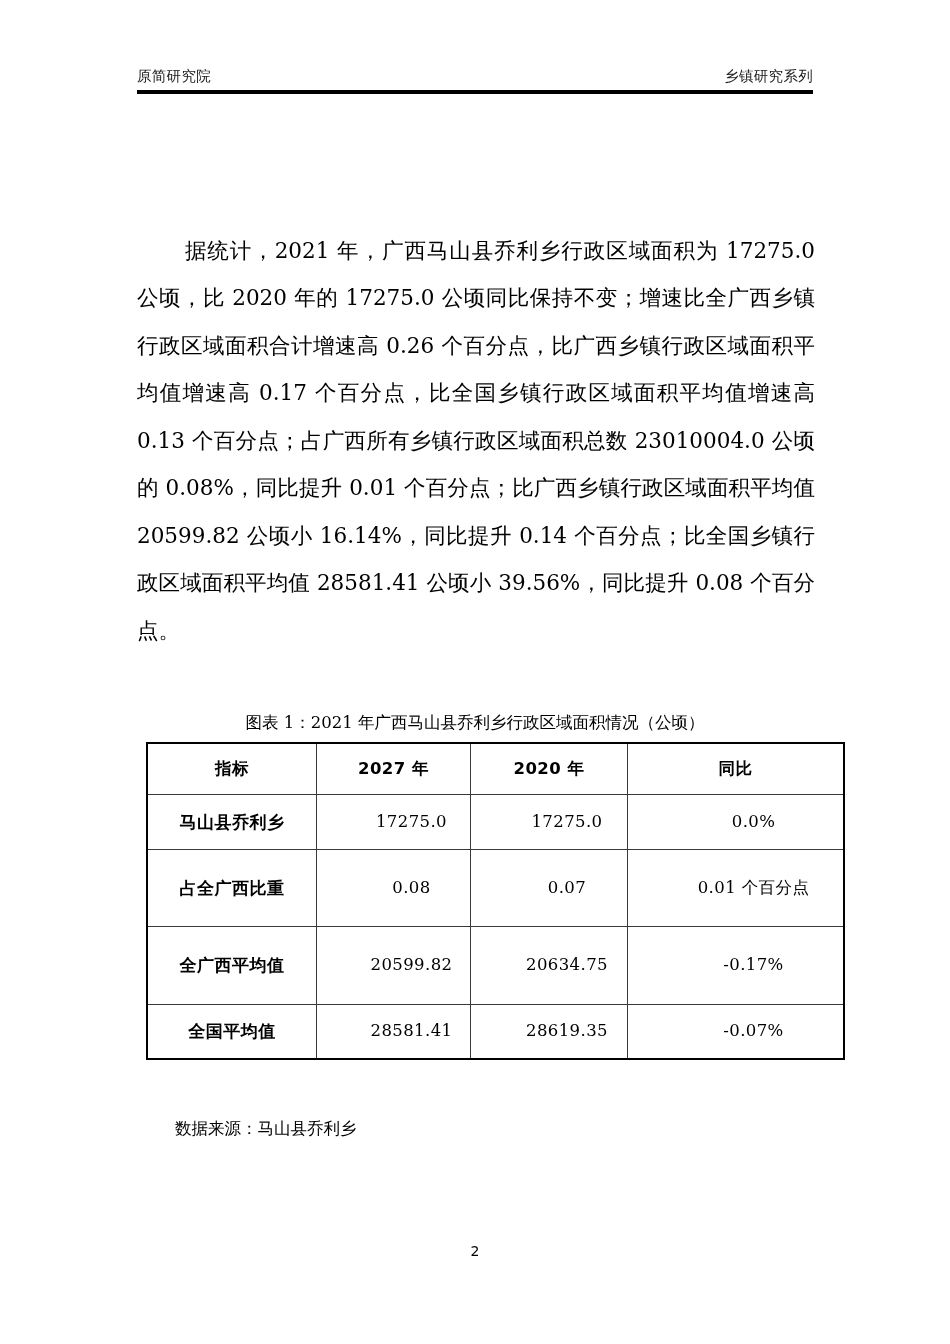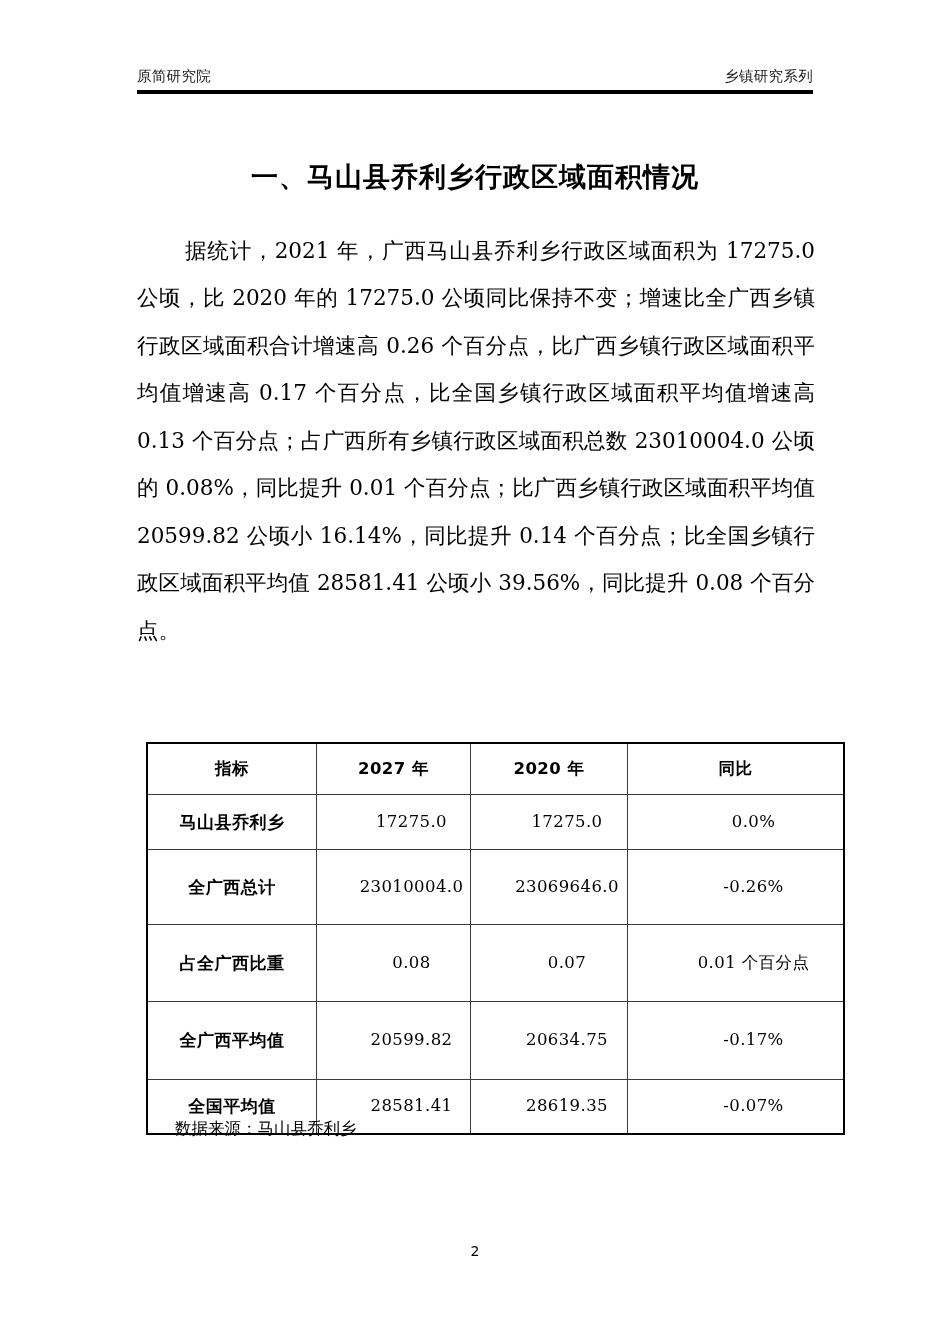--- a/index.html
+++ b/index.html
@@ -164,48 +164,42 @@
 <body>
 
 <div class="page">
 
   <div class="run-head">
     <span>原简研究院</span>
     <span>乡镇研究系列</span>
   </div>
   <div class="run-head-rule"></div>
 
-  <h1 class="section-title">一、马山县乔利乡行政区域面积情况</h1>
 
   <p class="body-para"><span class="indent"></span><span>据统计，2021 年，广西马山县乔利乡行政区域面积为 17275.0 公顷，比 2020 年的 17275.0 公顷同比保持不变；增速比全广西乡镇行政区域面积合计增速高 0.26 个百分点，比广西乡镇行政区域面积平均值增速高 0.17 个百分点，比全国乡镇行政区域面积平均值增速高 0.13 个百分点；占广西所有乡镇行政区域面积总数 23010004.0 公顷的 0.08%，同比提升 0.01 个百分点；比广西乡镇行政区域面积平均值 20599.82 公顷小 16.14%，同比提升 0.14 个百分点；比全国乡镇行政区域面积平均值 28581.41 公顷小 39.56%，同比提升 0.08 个百分点。</span></p>
 
+  <div class="table-caption">图表 1：2021 年广西马山县乔利乡行政区域面积情况（公顷）</div>
 
   <div class="data-table-wrap">
     <table class="data-table">
       <thead>
         <tr class="r-head outer-top">
           <td class="outer-left" style="width:160px">指标</td>
           <td style="width:145px">2027 年</td>
           <td style="width:148px">2020 年</td>
           <td class="outer-right" style="width:207px">同比</td>
         </tr>
       </thead>
       <tbody>
         <tr class="r-0">
           <td class="outer-left label-cell">马山县乔利乡</td>
           <td class="num-cell">17275.0</td>
           <td class="num-cell">17275.0</td>
           <td class="outer-right num-cell">0.0%</td>
         </tr>
-        <tr class="r-1">
-          <td class="outer-left label-cell">全广西总计</td>
-          <td class="num-cell">23010004.0</td>
-          <td class="num-cell">23069646.0</td>
-          <td class="outer-right num-cell">-0.26%</td>
-        </tr>
         <tr class="r-2">
           <td class="outer-left label-cell">占全广西比重</td>
           <td class="num-cell">0.08</td>
           <td class="num-cell">0.07</td>
           <td class="outer-right num-cell">0.01 个百分点</td>
         </tr>
         <tr class="r-3">
           <td class="outer-left label-cell">全广西平均值</td>
           <td class="num-cell">20599.82</td>
           <td class="num-cell">20634.75</td>

